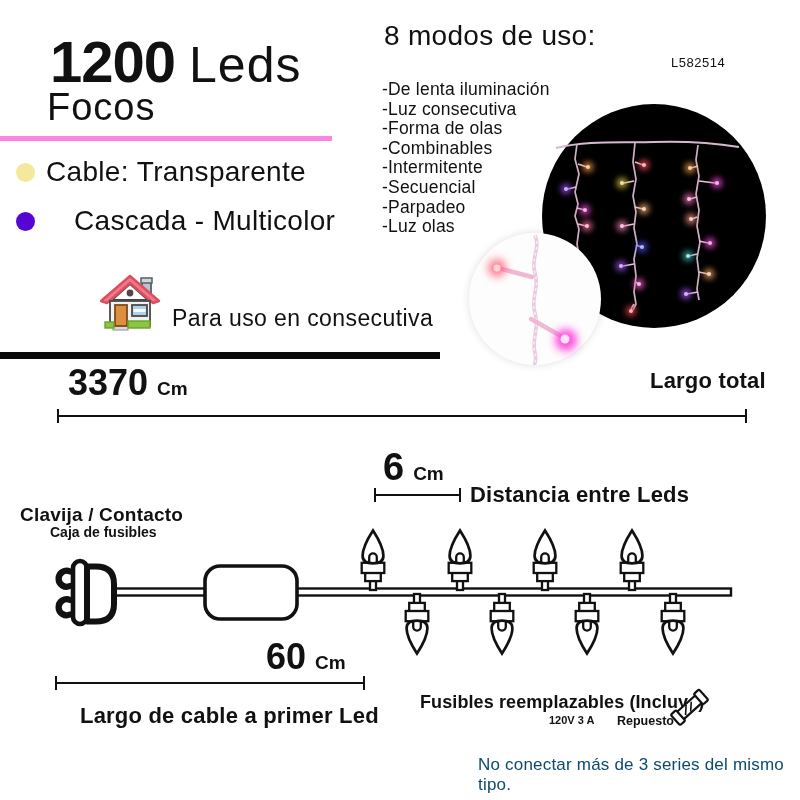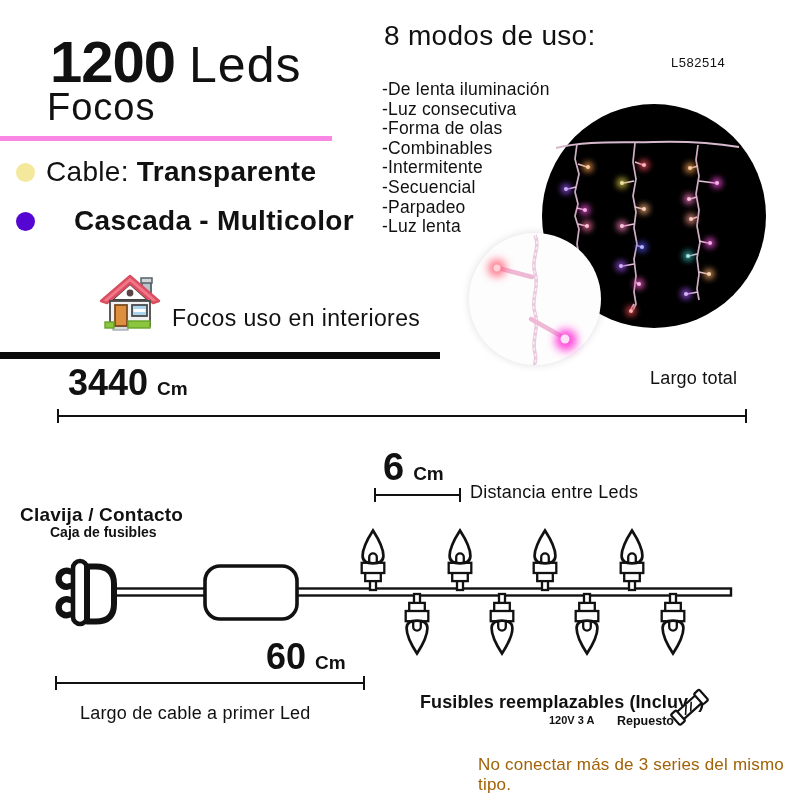--- a/index.html
+++ b/index.html
@@ -16,21 +16,21 @@
 
   
   .feature{display:flex;align-items:center;gap:11px;}
   .f1{left:16px;top:156px;}
   .f2{left:16px;top:205px;gap:39px;}
   .dot{width:19px;height:19px;border-radius:50%;flex:0 0 auto;}
   .dot-cable{background:#f4e89c;}
   .dot-cascada{background:#5606d2;}
   .feature .txt{font-size:28px;letter-spacing:.3px;}
   .feature .lbl{font-weight:400;}
-  .feature .val{font-weight:700;}
+  .feature .val{font-weight:400;}
 
   
   .modes-title{left:384px;top:20px;font-size:28px;font-weight:400;letter-spacing:.3px;}
   .sku{left:671px;top:55px;font-size:13px;font-weight:400;letter-spacing:.5px;}
   .modes-list{left:382px;top:80px;font-size:17.5px;line-height:19.6px;font-weight:400;letter-spacing:.2px;}
   .modes-list span{display:block;}
 
   
   .photo-circle{left:542px;top:104px;width:224px;height:224px;border-radius:50%;background:#000;}
   .inset-circle{left:469px;top:233px;width:132px;height:132px;border-radius:50%;background:#fdfdfd;
@@ -48,37 +48,37 @@
   .meas .tick-l{left:0;} .meas .tick-r{right:0;}
   .m-total{left:57px;top:409px;width:690px;}
   .m-dist{left:374px;top:488px;width:87px;}
   .m-first{left:55px;top:676px;width:310px;}
 
   .val-big{font-size:36px;font-weight:800;}
   .unit-sm{font-size:19px;font-weight:700;margin-left:9px;}
   .v-total{left:68px;top:362px;}
   .v-dist{left:383px;top:446px;}
   .v-first{left:266px;top:636px;}
-  .lab-bold{font-size:18px;font-weight:400;letter-spacing:.2px;}
+  .lab-bold{font-size:22px;font-weight:700;letter-spacing:.2px;}
   .lab-total{left:650px;top:368px;}
   .lab-dist{left:470px;top:482px;}
   .lab-first{left:80px;top:703px;}
 
   
   .plug-title{left:20px;top:504px;font-size:19px;font-weight:700;letter-spacing:.2px;}
   .plug-sub{left:50px;top:524px;font-size:14px;font-weight:700;}
 
   
   .fuse-title{left:420px;top:692px;font-size:18px;font-weight:700;letter-spacing:.1px;}
   .fuse-rating{left:549px;top:714px;font-size:11px;font-weight:700;}
   .fuse-spare{left:617px;top:714px;font-size:12.5px;font-weight:700;}
   .fuse-icon{left:668px;top:684px;}
 
   
-  .warning{left:478px;top:755px;font-size:17px;font-weight:400;color:#a16207;letter-spacing:.2px;}
+  .warning{left:478px;top:755px;font-size:17px;font-weight:400;color:#0c4a6e;letter-spacing:.2px;}
 </style>
 </head>
 <body>
 
 <div id="canvas">
 
   <div class="abs title-row">
     <span class="title-num">1200</span>
     <span class="title-unit">Leds</span>
   </div>
@@ -97,21 +97,21 @@
   <div class="abs modes-title">8 modos de uso:</div>
   <div class="abs sku">L582514</div>
   <div class="abs modes-list">
     <span>-De lenta iluminación</span>
     <span>-Luz consecutiva</span>
     <span>-Forma de olas</span>
     <span>-Combinables</span>
     <span>-Intermitente</span>
     <span>-Secuencial</span>
     <span>-Parpadeo</span>
-    <span>-Luz lenta</span>
+    <span>-Luz olas</span>
   </div>
 
   <div class="abs photo-circle">
     <svg width="224" height="224" viewBox="0 0 224 224">
       <defs>
           <filter id="glow" x="-150%" y="-150%" width="400%" height="400%">
             <feGaussianBlur stdDeviation="3.2"></feGaussianBlur>
           </filter>
         </defs>
 
@@ -219,26 +219,26 @@
       <circle cx="32" cy="19" r="3.4" fill="#5a4448"></circle>
       <rect x="12" y="27" width="40" height="25" fill="#f1f1f1" stroke="#4a4a4a" stroke-width="1.8"></rect>
       <rect x="15" y="52" width="15" height="4" fill="#d7dbde" stroke="#9aa0a6" stroke-width="1.2"></rect>
       <rect x="17" y="31" width="12" height="21" fill="#dd8f3d" stroke="#7a4b20" stroke-width="1.8"></rect>
       <rect x="34" y="31" width="15" height="11" fill="#aad4ee" stroke="#4a4a4a" stroke-width="1.8"></rect>
       <rect x="35.5" y="35" width="12" height="3" fill="#ffffff"></rect>
       <rect x="7" y="48" width="9" height="6" fill="#8cc63e" stroke="#69a32c" stroke-width="1.4"></rect>
       <rect x="30" y="47" width="22" height="7" fill="#8cc63e" stroke="#69a32c" stroke-width="1.4"></rect>
     </svg>
   </div>
-  <div class="abs indoor-label">Focos uso en interiores</div>
+  <div class="abs indoor-label">Para uso en consecutiva</div>
 
   <div class="abs black-bar"></div>
 
   <div class="abs v-total">
-    <span class="val-big">3440</span><span class="unit-sm">Cm</span>
+    <span class="val-big">3370</span><span class="unit-sm">Cm</span>
   </div>
   <div class="abs lab-bold lab-total">Largo total</div>
   <div class="abs meas m-total">
     <div class="line"></div>
       <div class="tick-l"></div>
       <div class="tick-r"></div>
   </div>
 
   <div class="abs v-dist">
     <span class="val-big" style="font-size:38px;">6</span><span class="unit-sm">Cm</span>

